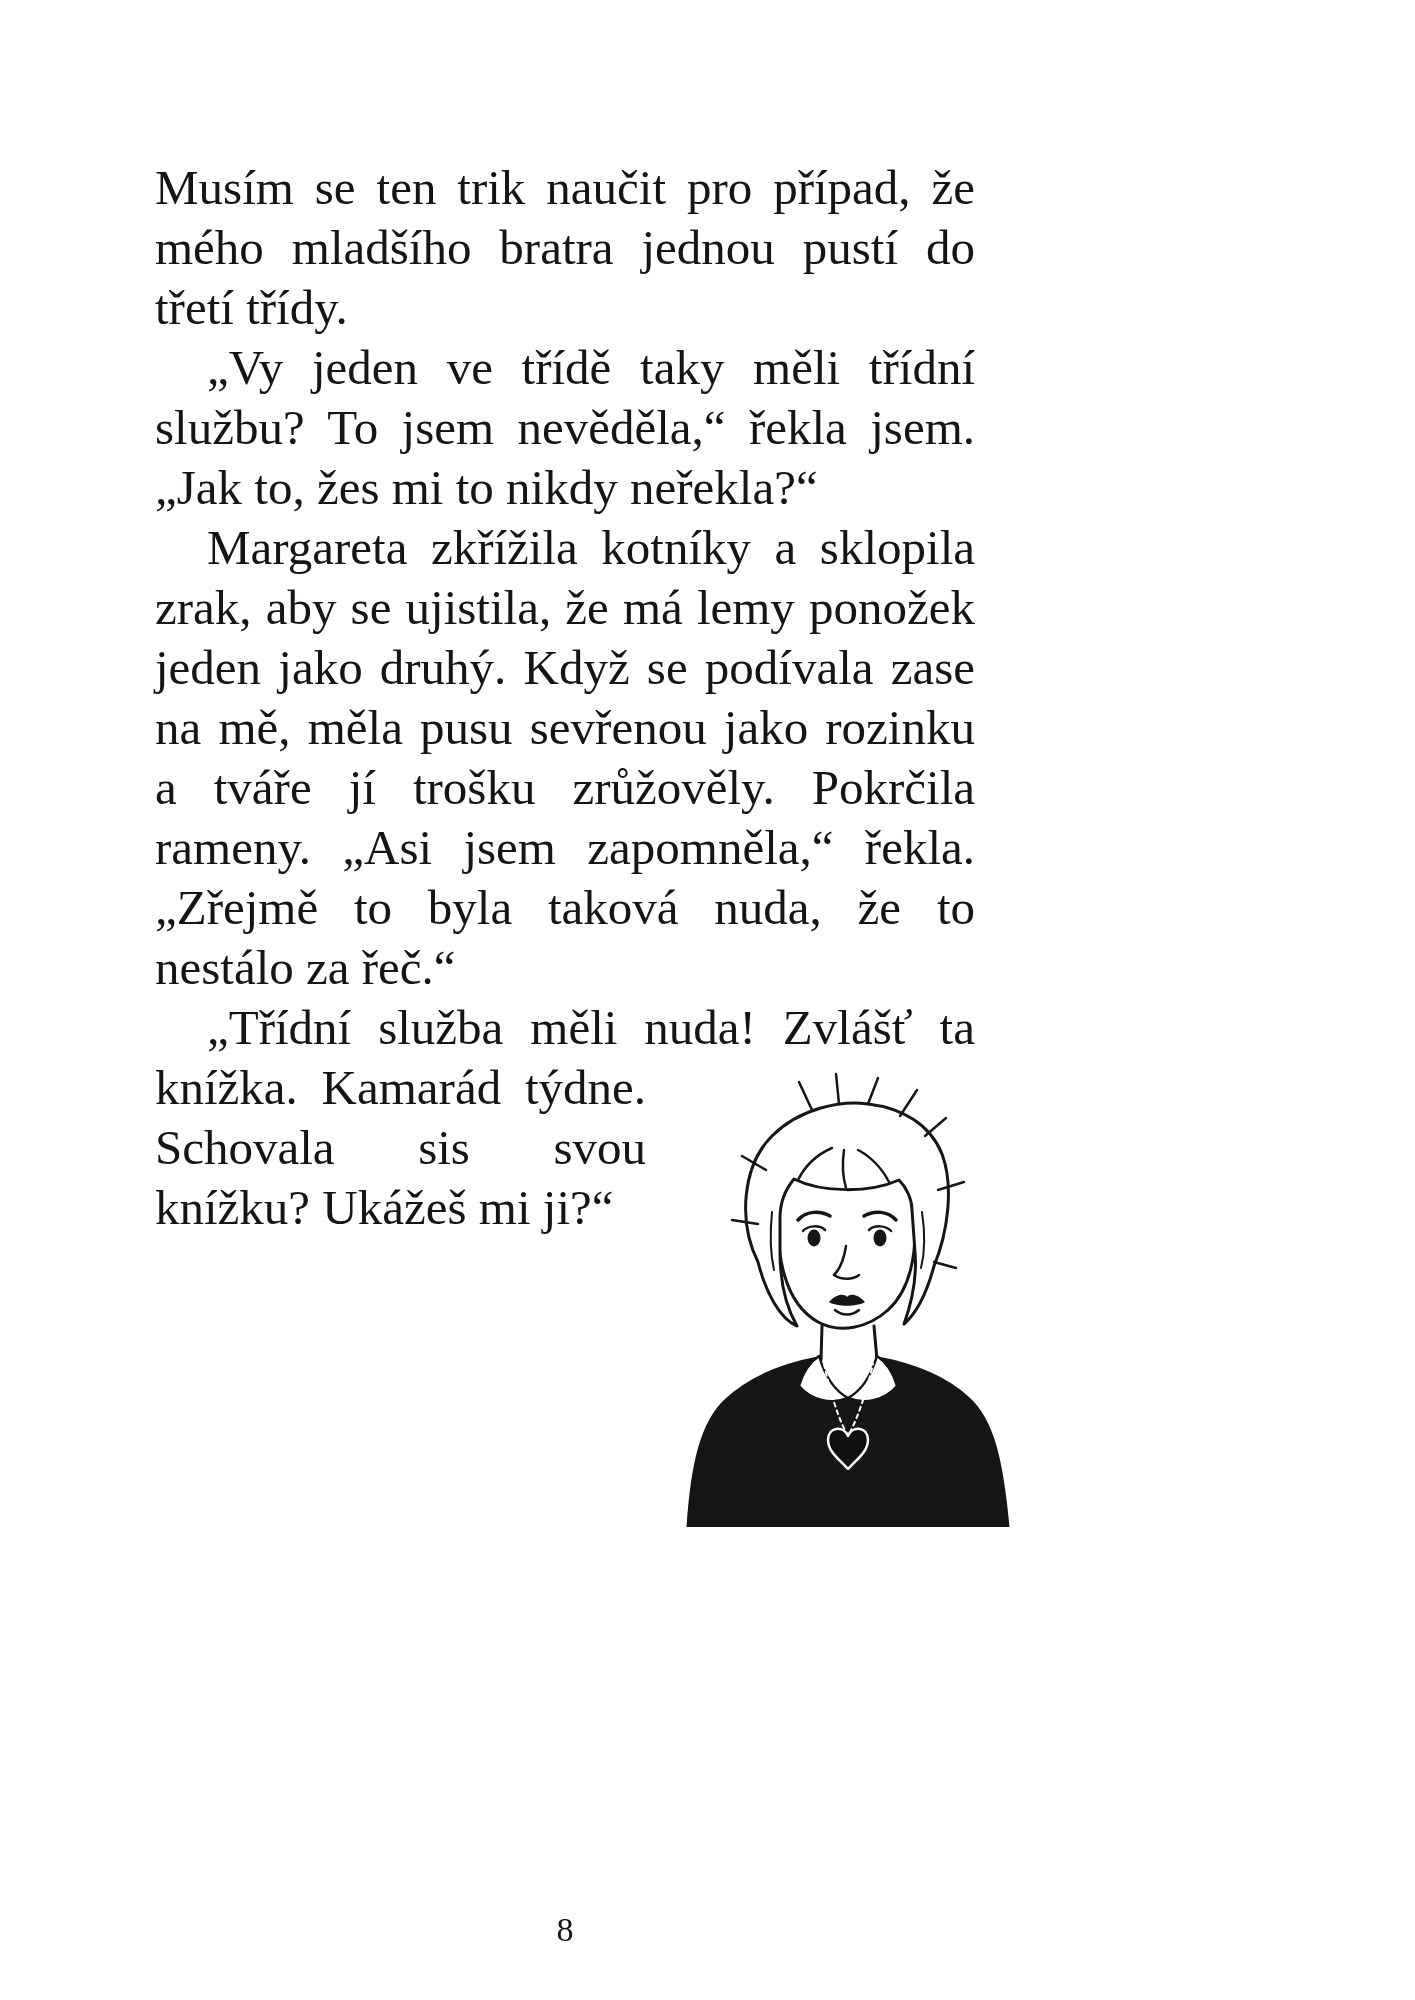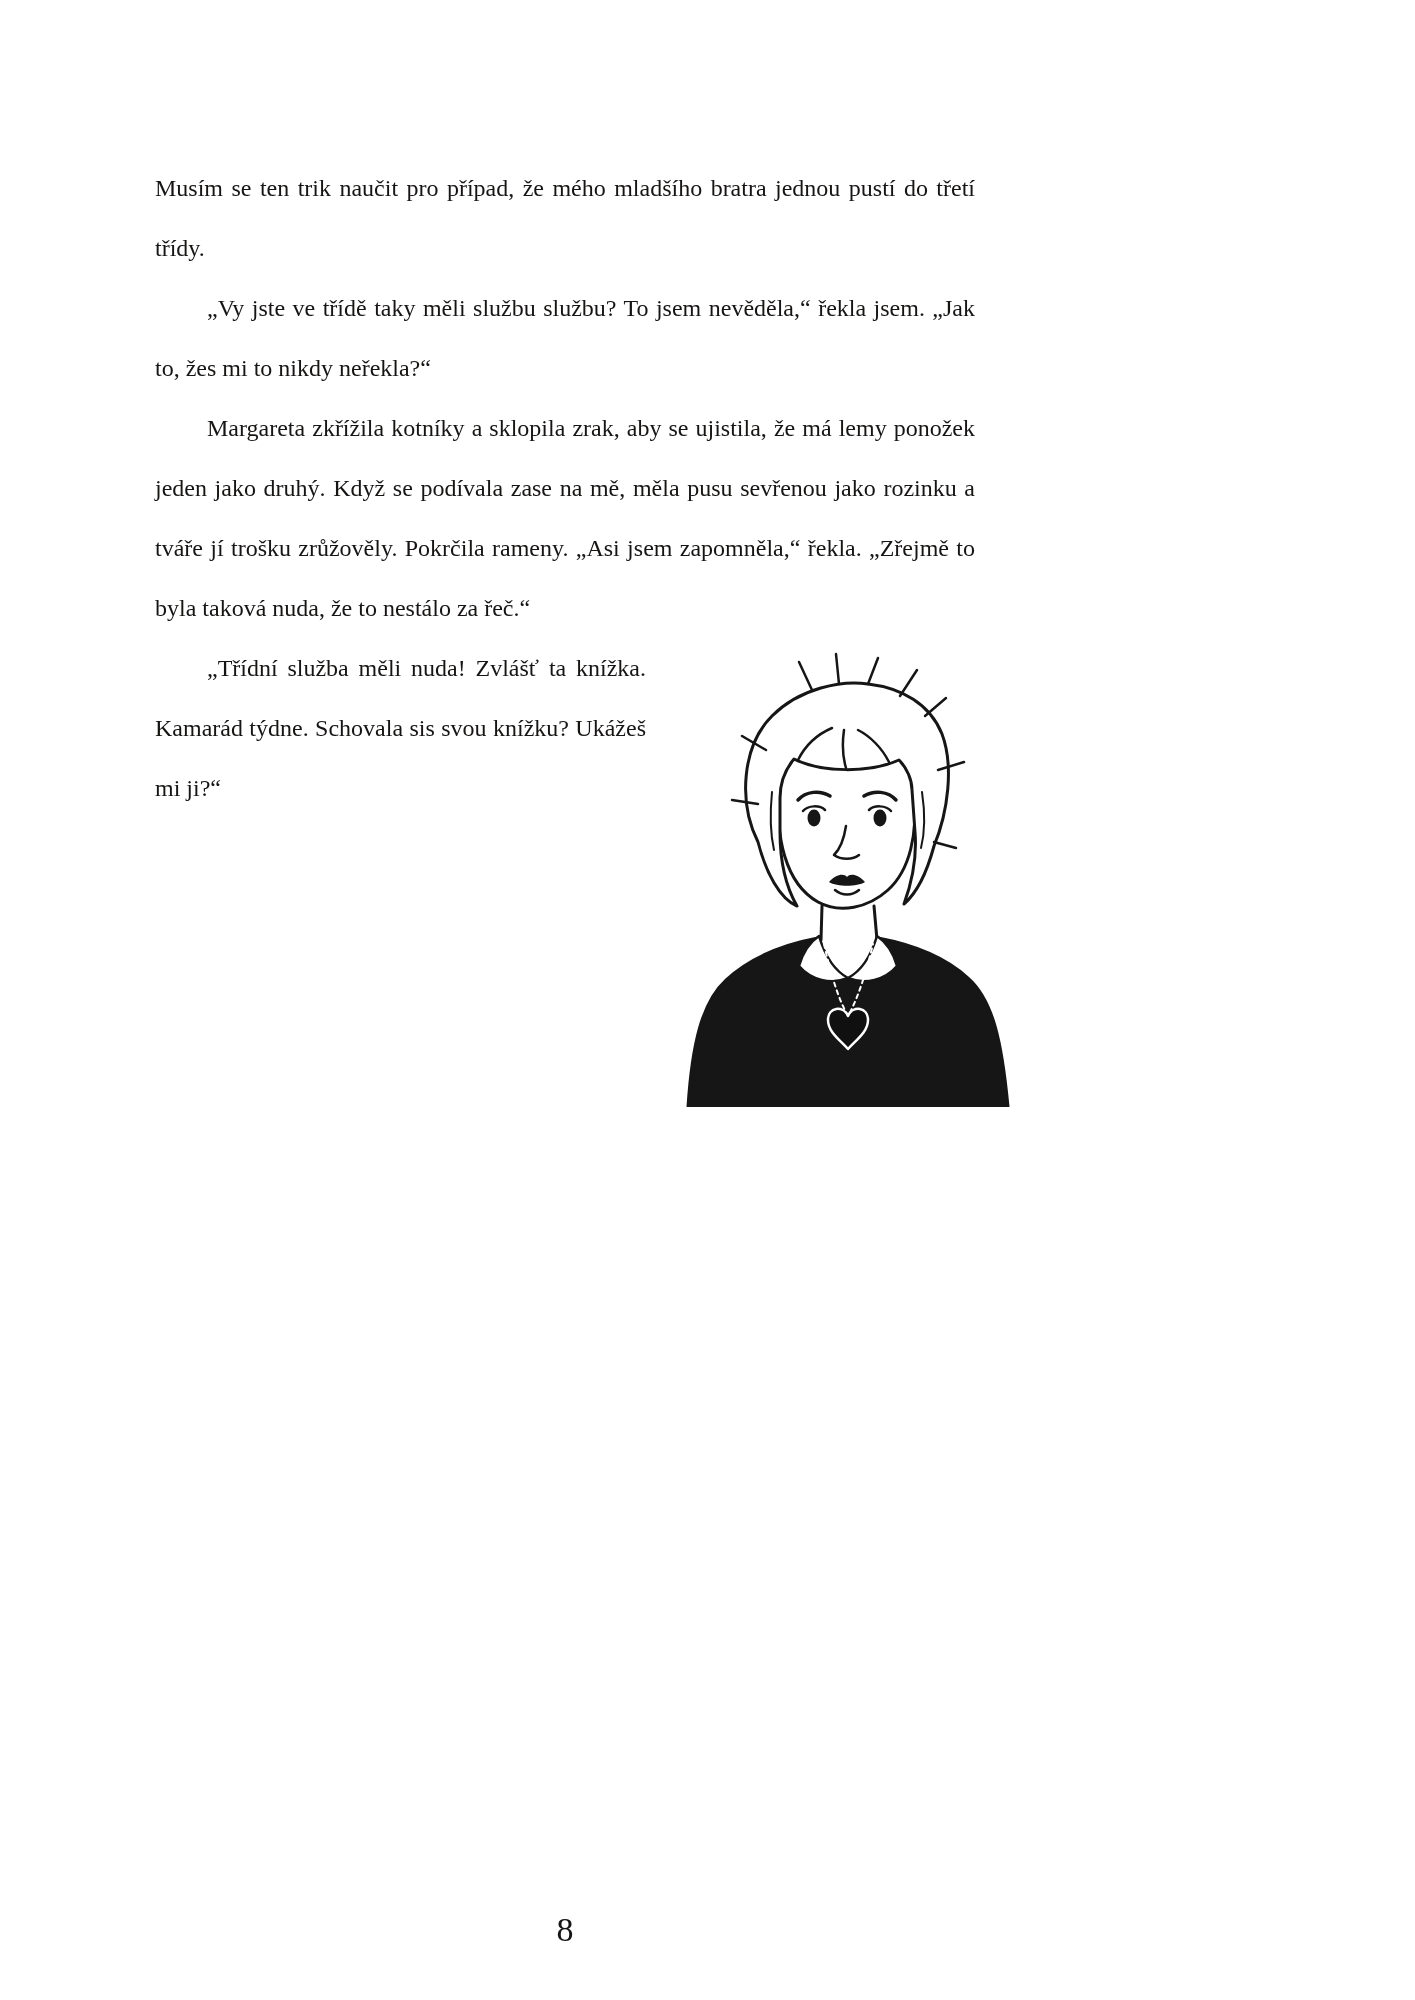--- a/index.html
+++ b/index.html
@@ -16,21 +16,21 @@
     width: 1415px;
     height: 2000px;
     background: #ffffff;
     overflow: hidden;
   }
   .text-column {
     position: absolute;
     top: 158px;
     left: 155px;
     width: 820px;
-    font-size: 24px;
+    font-size: 49px;
     line-height: 60px;
     text-align: justify;
   }
   .para { margin: 0; padding: 0; }
   .para.indent { text-indent: 52px; }
   .illustration-float {
     float: right;
     width: 345px;
     height: 465px;
     margin: 4px -42px 8px 26px;
@@ -47,21 +47,21 @@
   }
 </style>
 </head>
 <body>
 
 <div class="page">
   <div class="text-column">
 
     <p class="para">Musím se ten trik naučit pro případ, že mého mladšího bratra jednou pustí do třetí třídy.</p>
 
-    <p class="para indent">„Vy jste ve třídě taky měli službu službu? To jsem nevěděla,“ řekla jsem. „Jak to, žes mi to nikdy neřekla?“</p>
+    <p class="para indent">„Vy jeden ve třídě taky měli třídní službu? To jsem nevěděla,“ řekla jsem. „Jak to, žes mi to nikdy neřekla?“</p>
 
     <p class="para indent">Margareta zkřížila kotníky a sklopila zrak, aby se ujistila, že má lemy ponožek jeden jako druhý. Když se podívala zase na mě, měla pusu sevřenou jako rozinku a tváře jí trošku zrůžověly. Pokrčila rameny. „Asi jsem zapomněla,“ řekla. „Zřejmě to byla taková nuda, že to nestálo za řeč.“</p>
 
     <p class="para indent">
       <span>„Třídní služba měli nuda! Zvlášť ta knížka.</span><span class="illustration-float" aria-label="Černobílá perokresba dívky s rozcuchanými vlasy v tmavém svetru, s řetízkem a přívěskem ve tvaru srdce">
         <svg viewBox="0 0 345 465" xmlns="http://www.w3.org/2000/svg">
           <g stroke="#161616" stroke-width="3" fill="none" stroke-linecap="round" stroke-linejoin="round">
 
             <path d="M 108,140 C 102,196 114,242 146,260 C 168,272 196,266 216,248 C 238,228 246,192 242,148" fill="#ffffff"></path>
 

